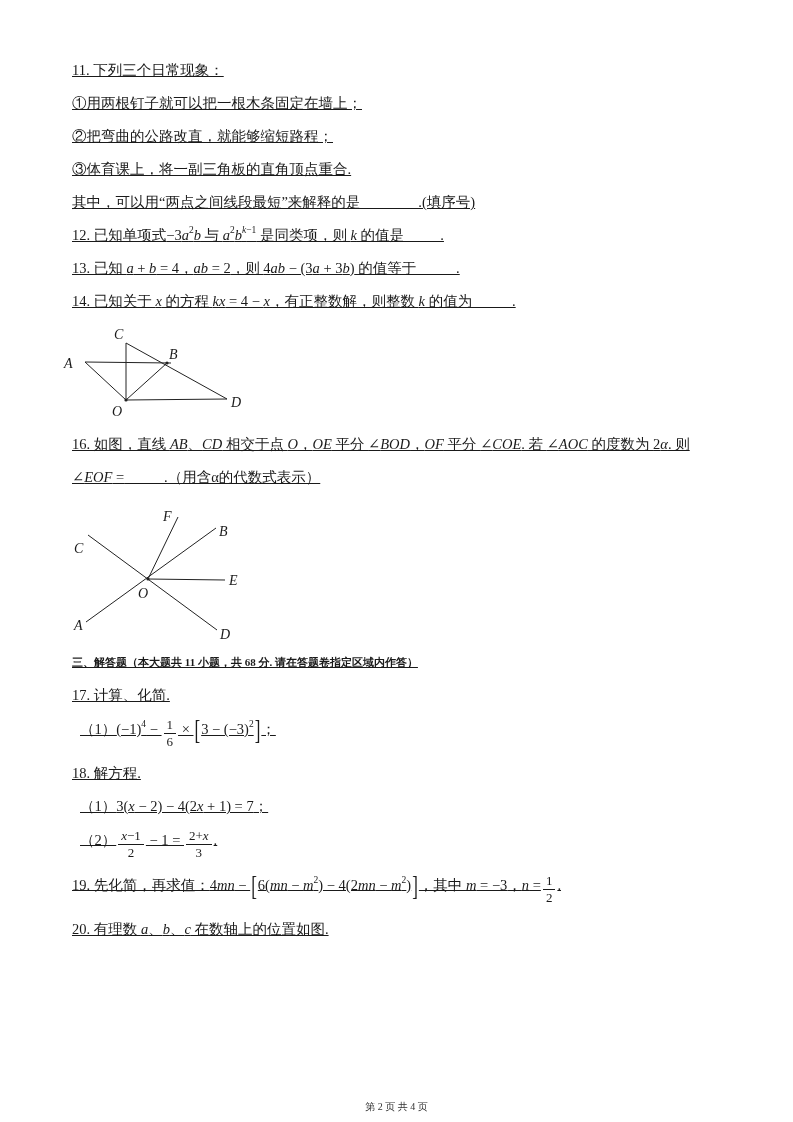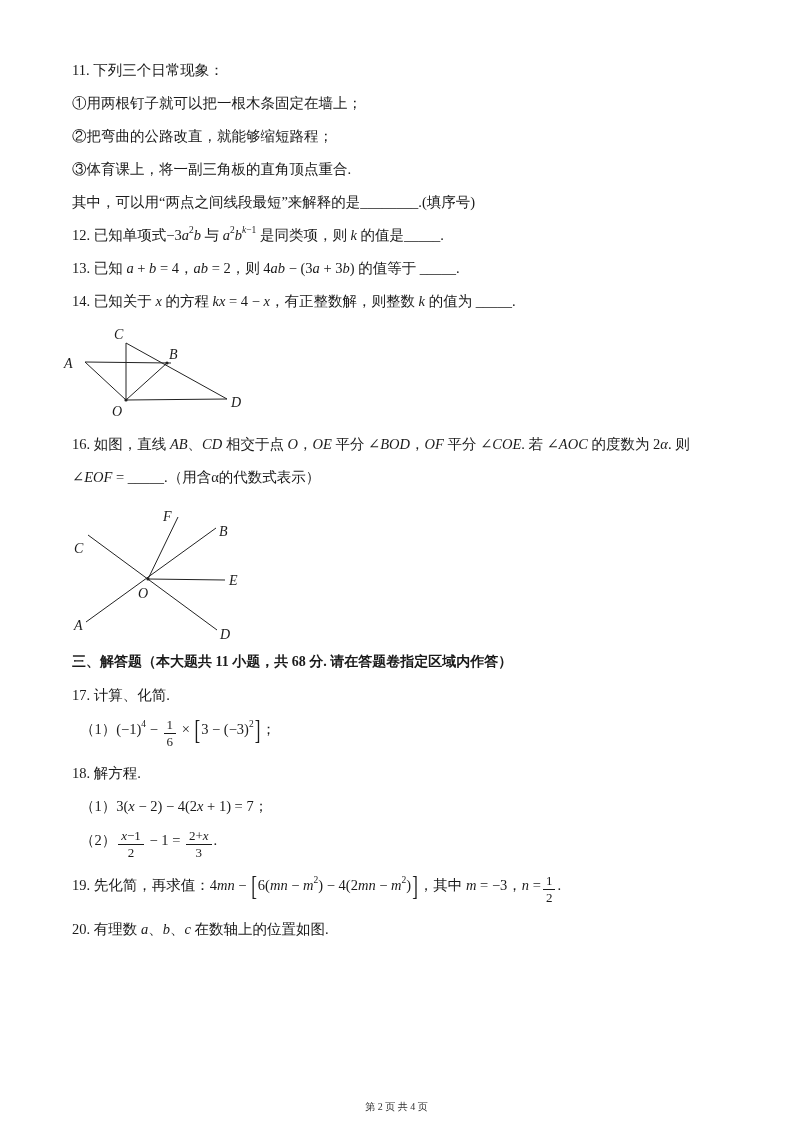--- a/index.html
+++ b/index.html
@@ -1,22 +1,22 @@
 <!DOCTYPE html>
 <html><head>
 <meta charset="utf-8">
 <style>
   html,body{margin:0;padding:0;background:#ffffff;}
   .page{
     position:relative;width:793px;height:1122px;background:#fff;
     box-sizing:border-box;padding:60px 66px 0 72px;overflow:hidden;
-    font-family:"Liberation Serif","DejaVu Serif",serif;color:#1a1a1a;
+    font-family:"Liberation Serif","DejaVu Serif",serif;color:#1a1a1a;text-decoration:underline;
   }
   .line{font-size:14.5px;line-height:20px;margin:0 0 13px 0;white-space:nowrap;}
-  .line.bold{font-weight:bold;font-size:14px;}
+  .line.bold{font-weight:bold;font-size:11px;}
   .line.sub{padding-left:8px;}
   .t{font-family:"Liberation Serif","DejaVu Serif",serif;}
   .m{font-family:"Liberation Serif","DejaVu Serif",serif;}
   .m i{font-style:italic;}
   sup.m{font-size:9.5px;line-height:0;position:relative;top:-1px;}
   .frac{display:inline-block;vertical-align:-0.95em;text-align:center;
         line-height:1.15;font-size:13px;margin:0 2px;}
   .fn{display:block;border-bottom:1px solid #1a1a1a;padding:0 3px 0 3px;}
   .fd{display:block;padding-top:1px;}
   .bb{display:inline-block;transform:scaleY(1.6);font-size:17px;

